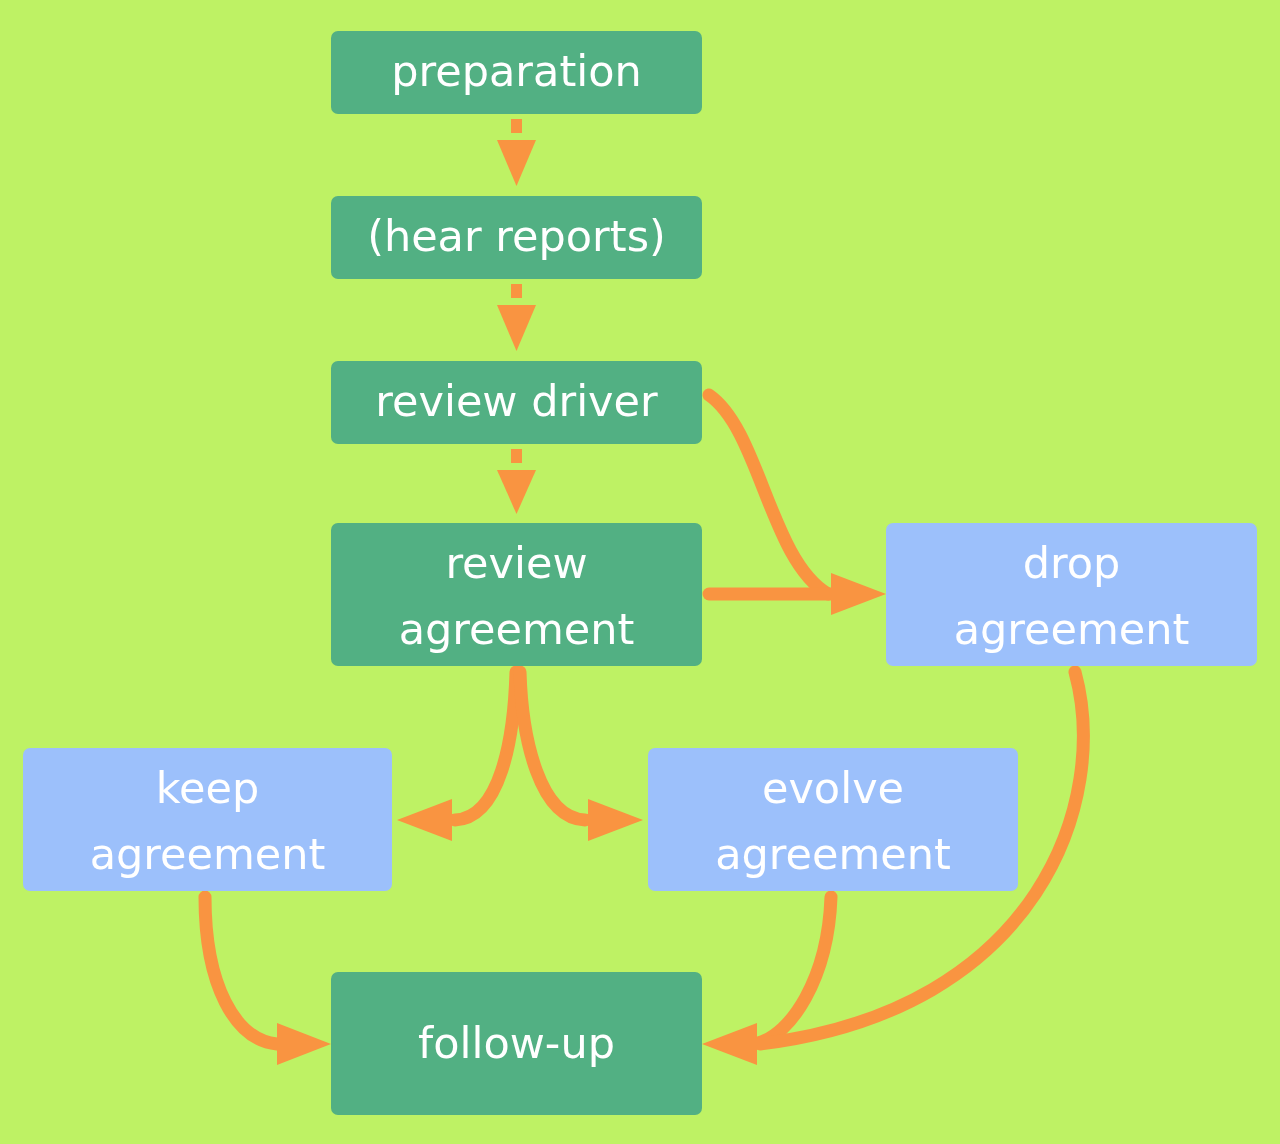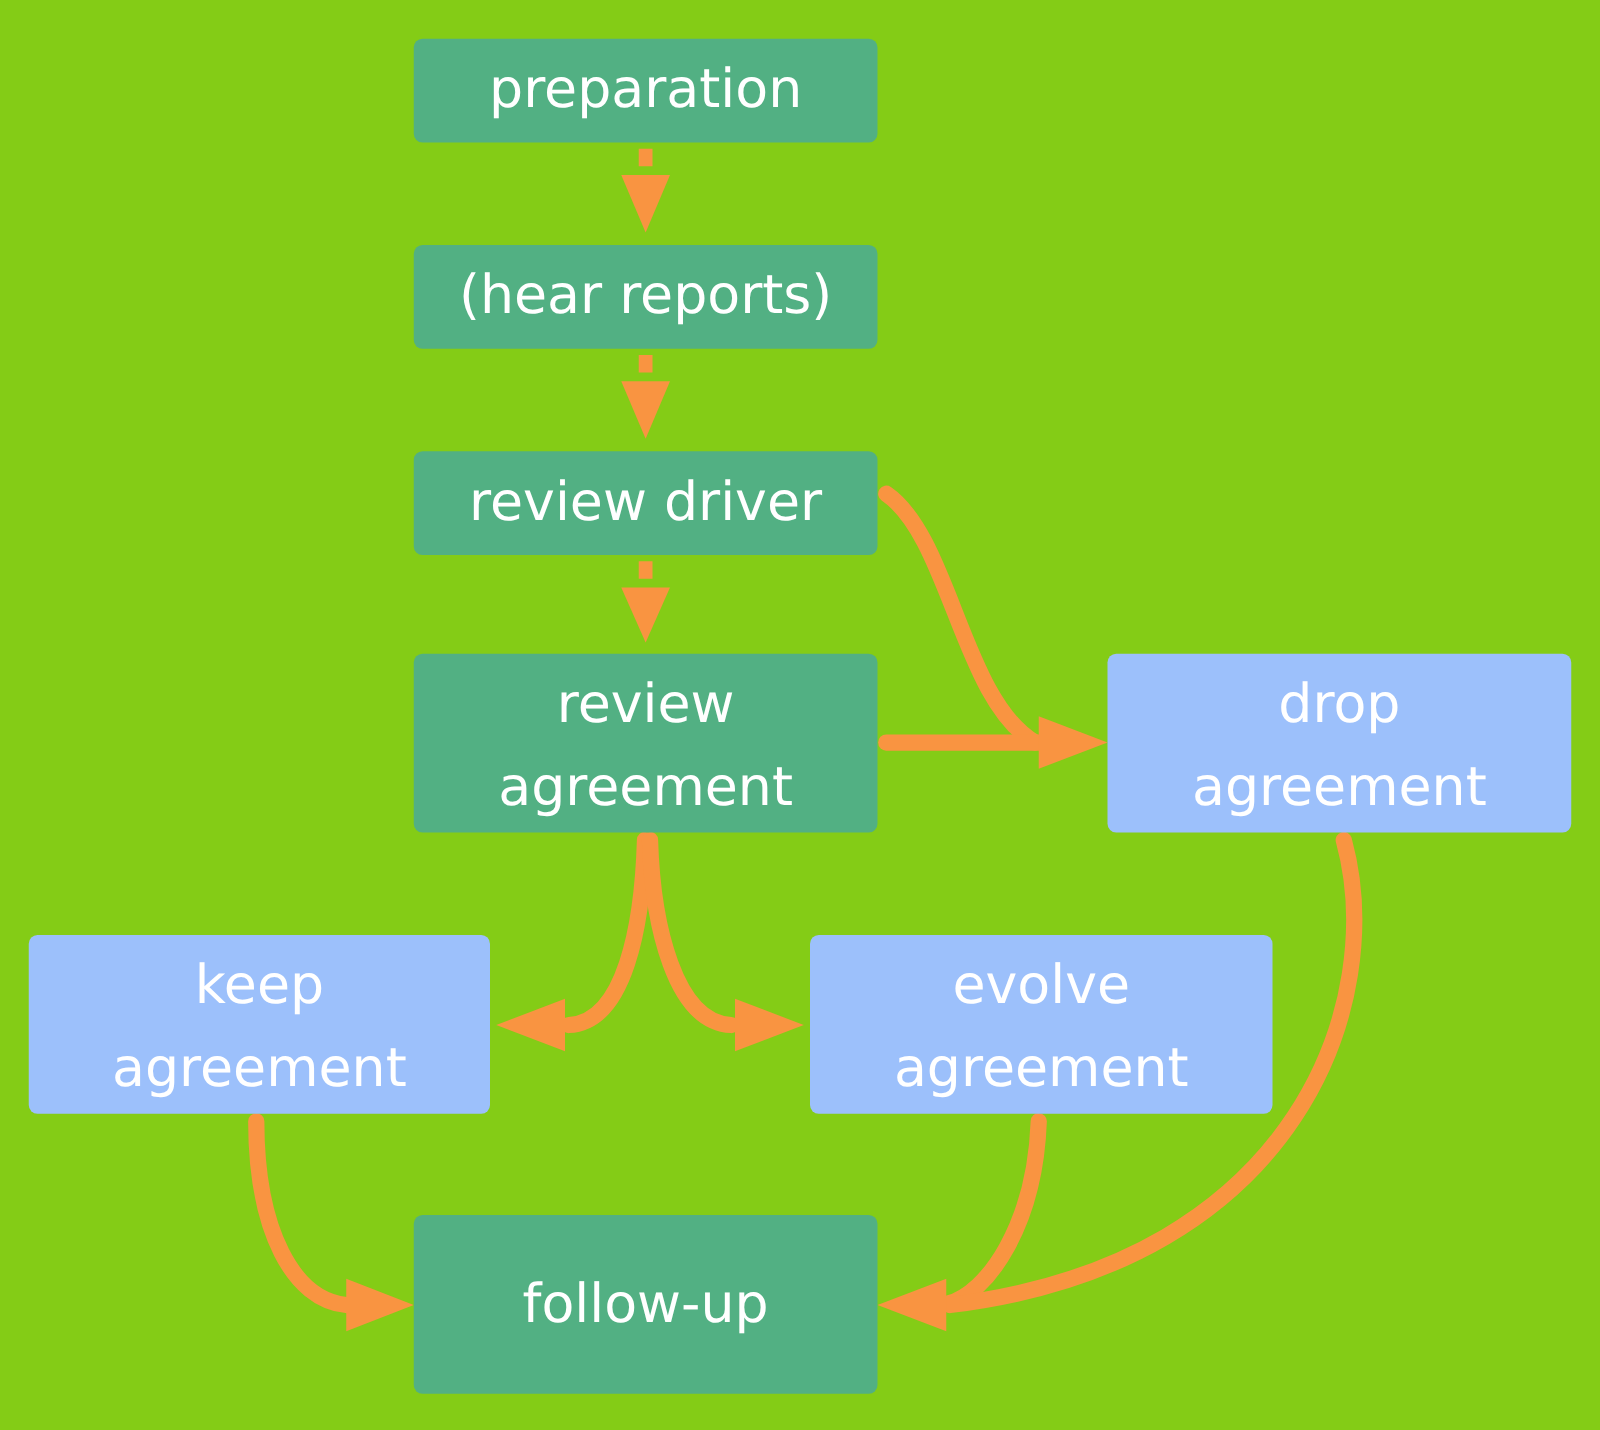--- a/index.html
+++ b/index.html
@@ -35,21 +35,21 @@
     dominant-baseline: middle;
   }
   .node-rect { stroke: none; }
   .edge-path { fill: none; stroke-linecap: round; stroke-linejoin: round; }
   .arrow-head { stroke: none; }
   .dash-seg { stroke-linecap: butt; }
 </style>
 </head>
 <body>
 
-<div id="diagram-root" style="background: #84cc16;">
+<div id="diagram-root" style="background: #bef264;">
   <svg class="flow" viewBox="0 0 1280 1144" xmlns="http://www.w3.org/2000/svg">
 
     <g>
 
       <g>
         <rect class="dash-seg" x="511" y="119" width="11" height="14" fill="#f99441"></rect>
         <polygon class="arrow-head" points="497,140 536,140 516.5,186" fill="#f99441"></polygon>
       </g>
 
       <g>

